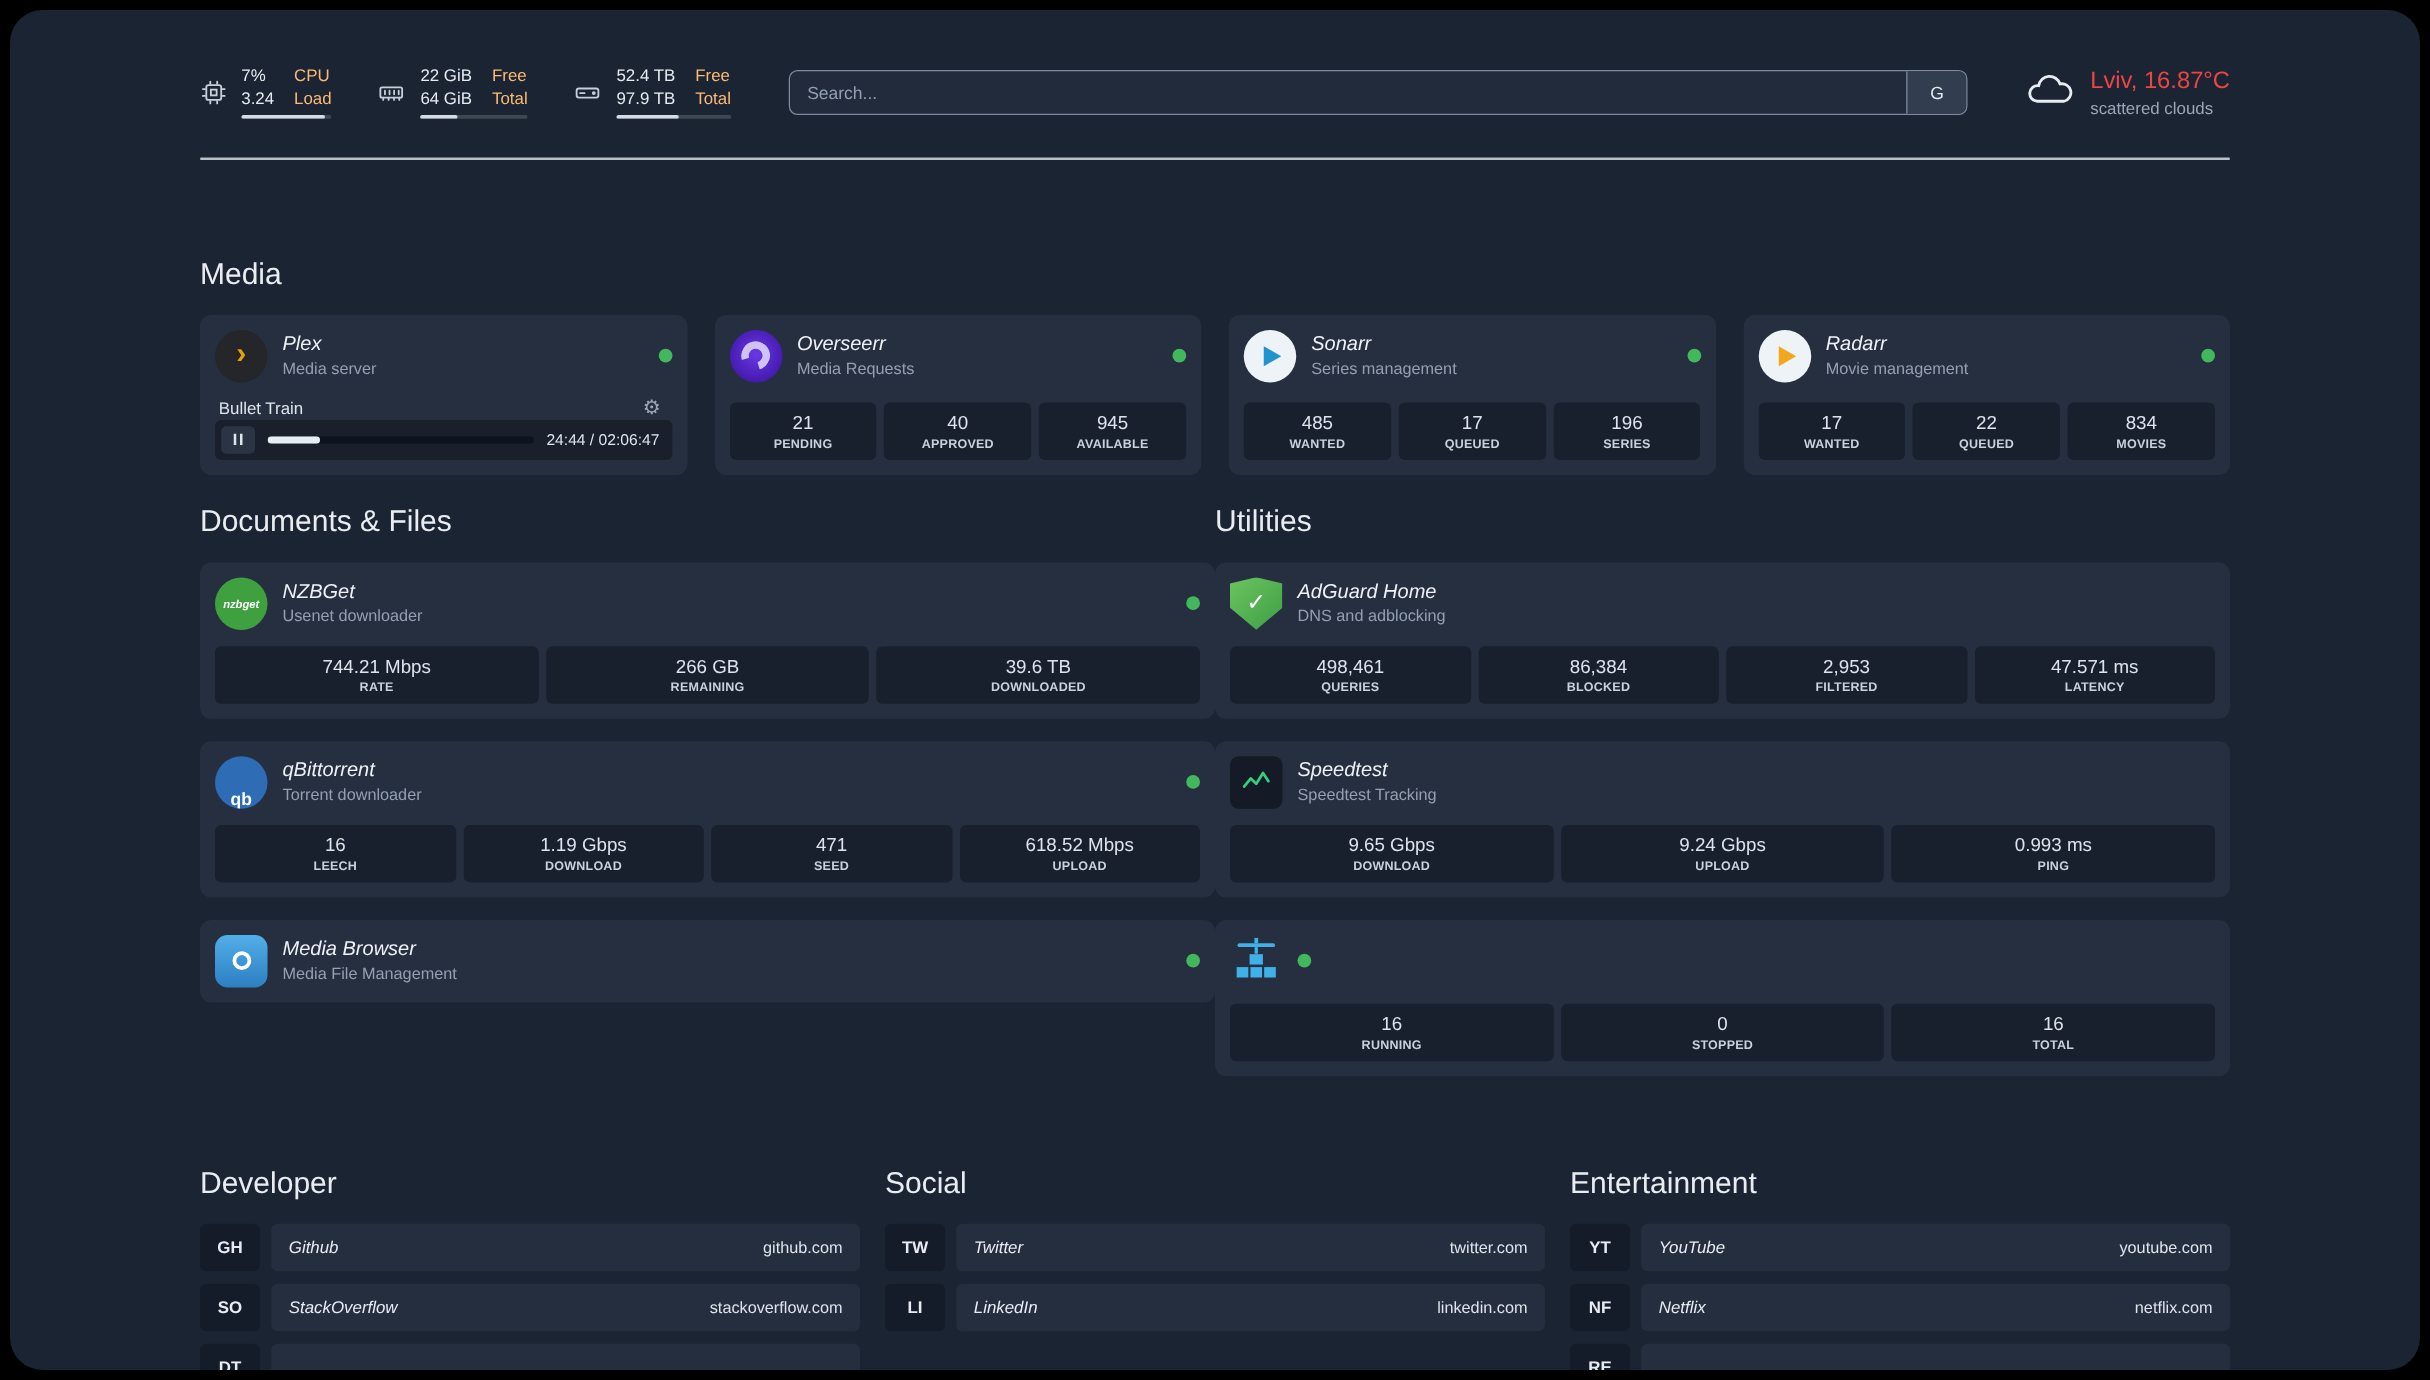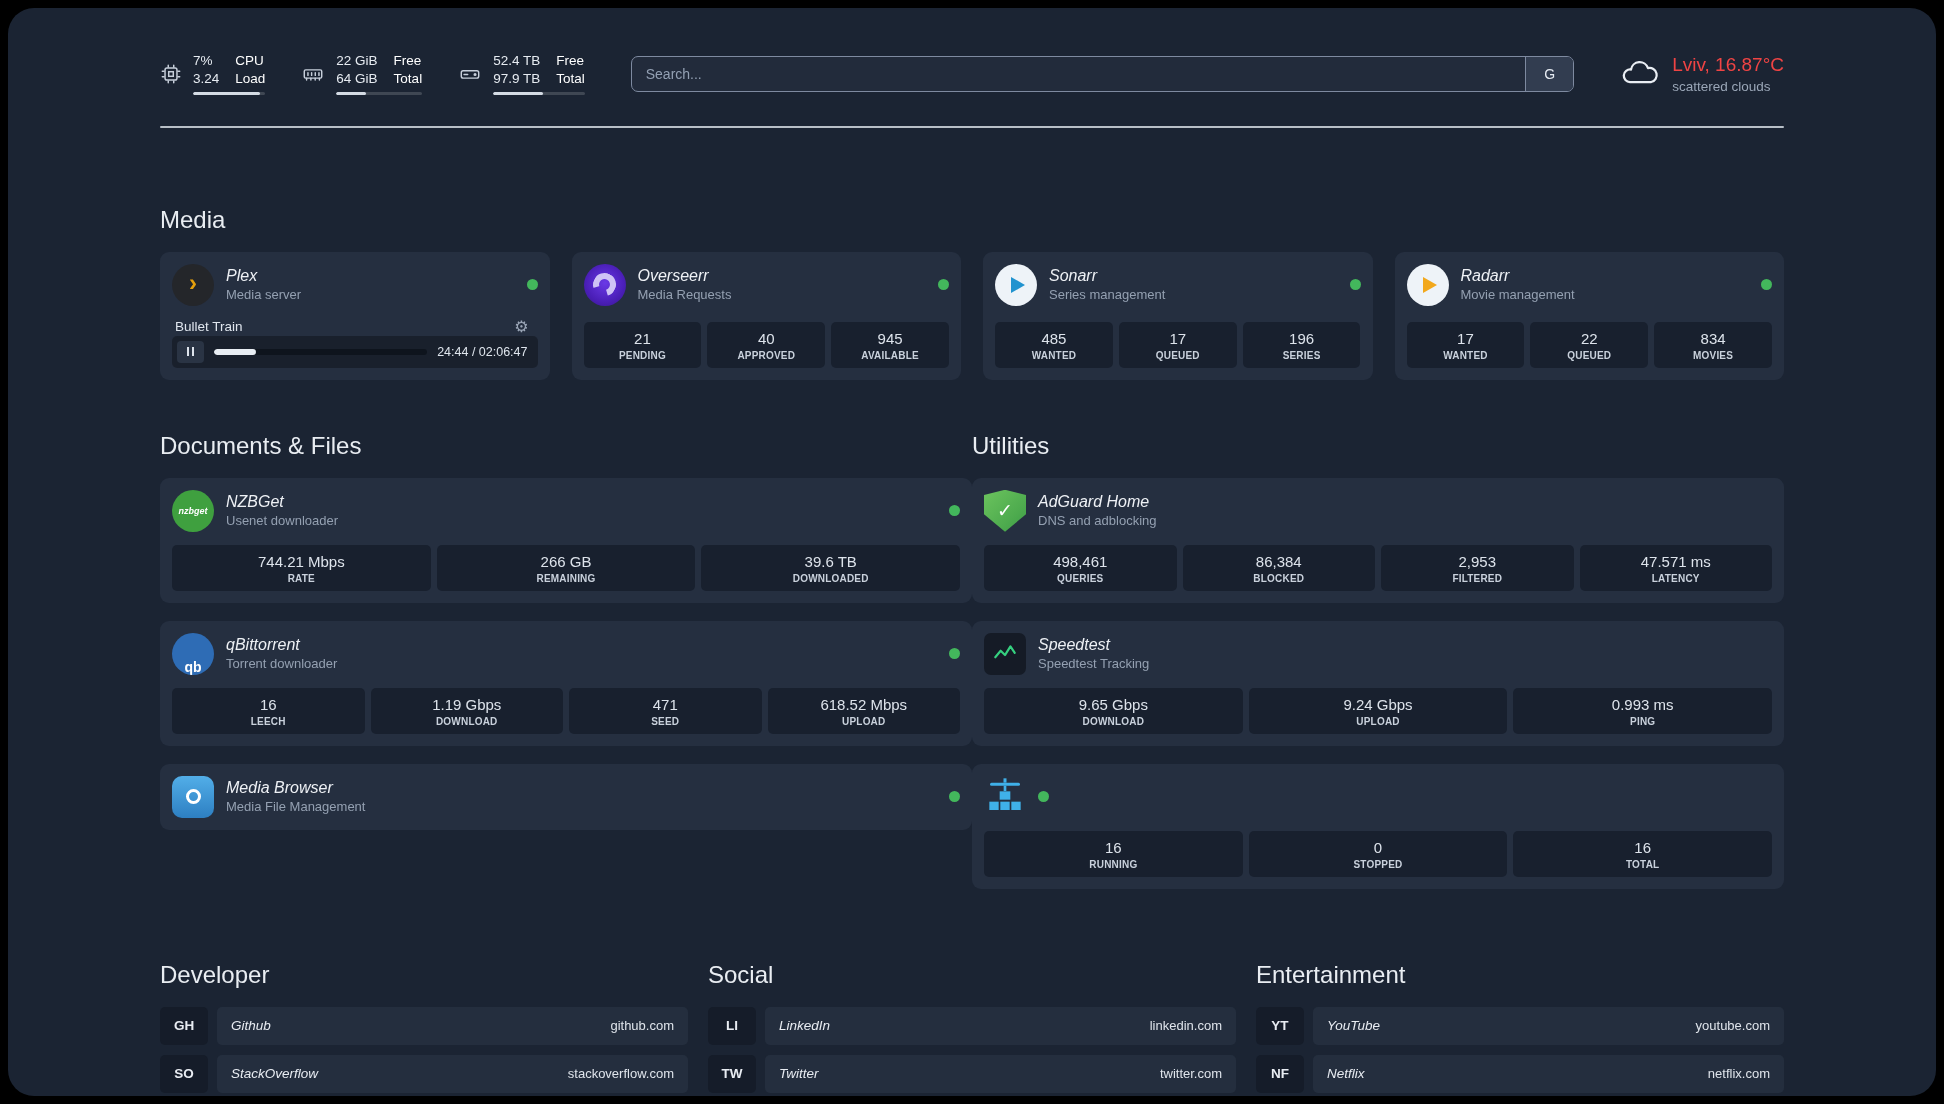--- a/index.html
+++ b/index.html
@@ -19,21 +19,21 @@
 
   
   .topbar { display:flex; align-items:center; }
   .metrics { display:flex; gap:36px; align-items:center; }
   .metric { display:flex; gap:11px; align-items:center; }
   .m-icon { display:flex; align-items:center; }
   .m-body { display:flex; flex-direction:column; }
   .m-grid { display:flex; gap:16px; }
   .m-col { display:flex; flex-direction:column; line-height:1.3; font-size:13.5px; }
   .m-vals { color:#e6ebf1; }
-  .m-labs { color:#ffffff; }
+  .m-labs { color:#fdba74; }
   .m-bar { height:3px; background:rgba(255,255,255,.16); border-radius:2px; margin-top:5px; overflow:hidden; }
   .m-fill { height:100%; background:#d4dbe4; border-radius:2px; }
 
   .search { flex:1; display:flex; margin:0 46px; height:36px;
     border:1px solid #7e8aa0; border-radius:7px; overflow:hidden; background:#222b3b; }
   .search-input { flex:1; background:transparent; border:none; outline:none;
     color:#dfe5ee; font-size:14px; padding:0 14px; font-family:inherit; }
   .search-input::placeholder { color:#93a0b3; }
   .search-provider { width:48px; background:#323d50; border:none; border-left:1px solid #7e8aa0;
     color:#e6ebf2; font-size:14px; cursor:pointer; font-family:inherit; }
@@ -42,21 +42,21 @@
   .w-text { display:flex; flex-direction:column; line-height:1.35; }
   .w-loc { color:#ef4444; font-size:19px; }
   .w-cond { color:#9aa6b7; font-size:13.5px; }
 
   .divider { height:2px; background:#d3dae2; opacity:.85; margin-top:30px; border-radius:1px; }
 
   
   .section-title { color:#e9edf2; font-size:24px; font-weight:500; margin:0 0 18px 0; }
   .media-section { margin-top:78px; }
   .grid-4 { display:grid; grid-template-columns:repeat(4,1fr); gap:22px; }
-  .two-col { display:grid; grid-template-columns:1fr 1fr; margin-top:52px; }
+  .two-col { display:grid; grid-template-columns:1fr 1fr; margin-top:24px; }
   .col-stack { display:flex; flex-direction:column; gap:18px; }
 
   .card { background:#252f40; border-radius:9px; padding:12px; cursor:pointer;
     display:flex; flex-direction:column; }
   .card-head { display:flex; align-items:center; gap:12px; }
   .svc-icon { width:42px; height:42px; border-radius:50%; display:flex; align-items:center;
     justify-content:center; flex-shrink:0; overflow:hidden; }
   .svc-text { flex:1; min-width:0; }
   .svc-name { color:#eef1f5; font-size:16px; font-weight:500;font-style:italic; }
   .svc-sub { color:#94a0b1; font-size:13px; margin-top:2px; }
@@ -526,33 +526,33 @@
           <div class="bm-link">
             
             
           </div>
         </div>
       </div>
 
       <div class="bm-group">
         <h2 class="section-title">Social</h2>
         <div class="bm-row">
+          <div class="bm-abbr">TW</div>
+          <div class="bm-link">
+            <span class="bm-name">Twitter</span>
+            <span class="bm-url">twitter.com</span>
+          </div>
+        </div>
+        <div class="bm-row">
           <div class="bm-abbr">LI</div>
           <div class="bm-link">
             <span class="bm-name">LinkedIn</span>
             <span class="bm-url">linkedin.com</span>
           </div>
         </div>
-        <div class="bm-row">
-          <div class="bm-abbr">TW</div>
-          <div class="bm-link">
-            <span class="bm-name">Twitter</span>
-            <span class="bm-url">twitter.com</span>
-          </div>
-        </div>
       </div>
 
       <div class="bm-group">
         <h2 class="section-title">Entertainment</h2>
         <div class="bm-row">
           <div class="bm-abbr">YT</div>
           <div class="bm-link">
             <span class="bm-name">YouTube</span>
             <span class="bm-url">youtube.com</span>
           </div>

